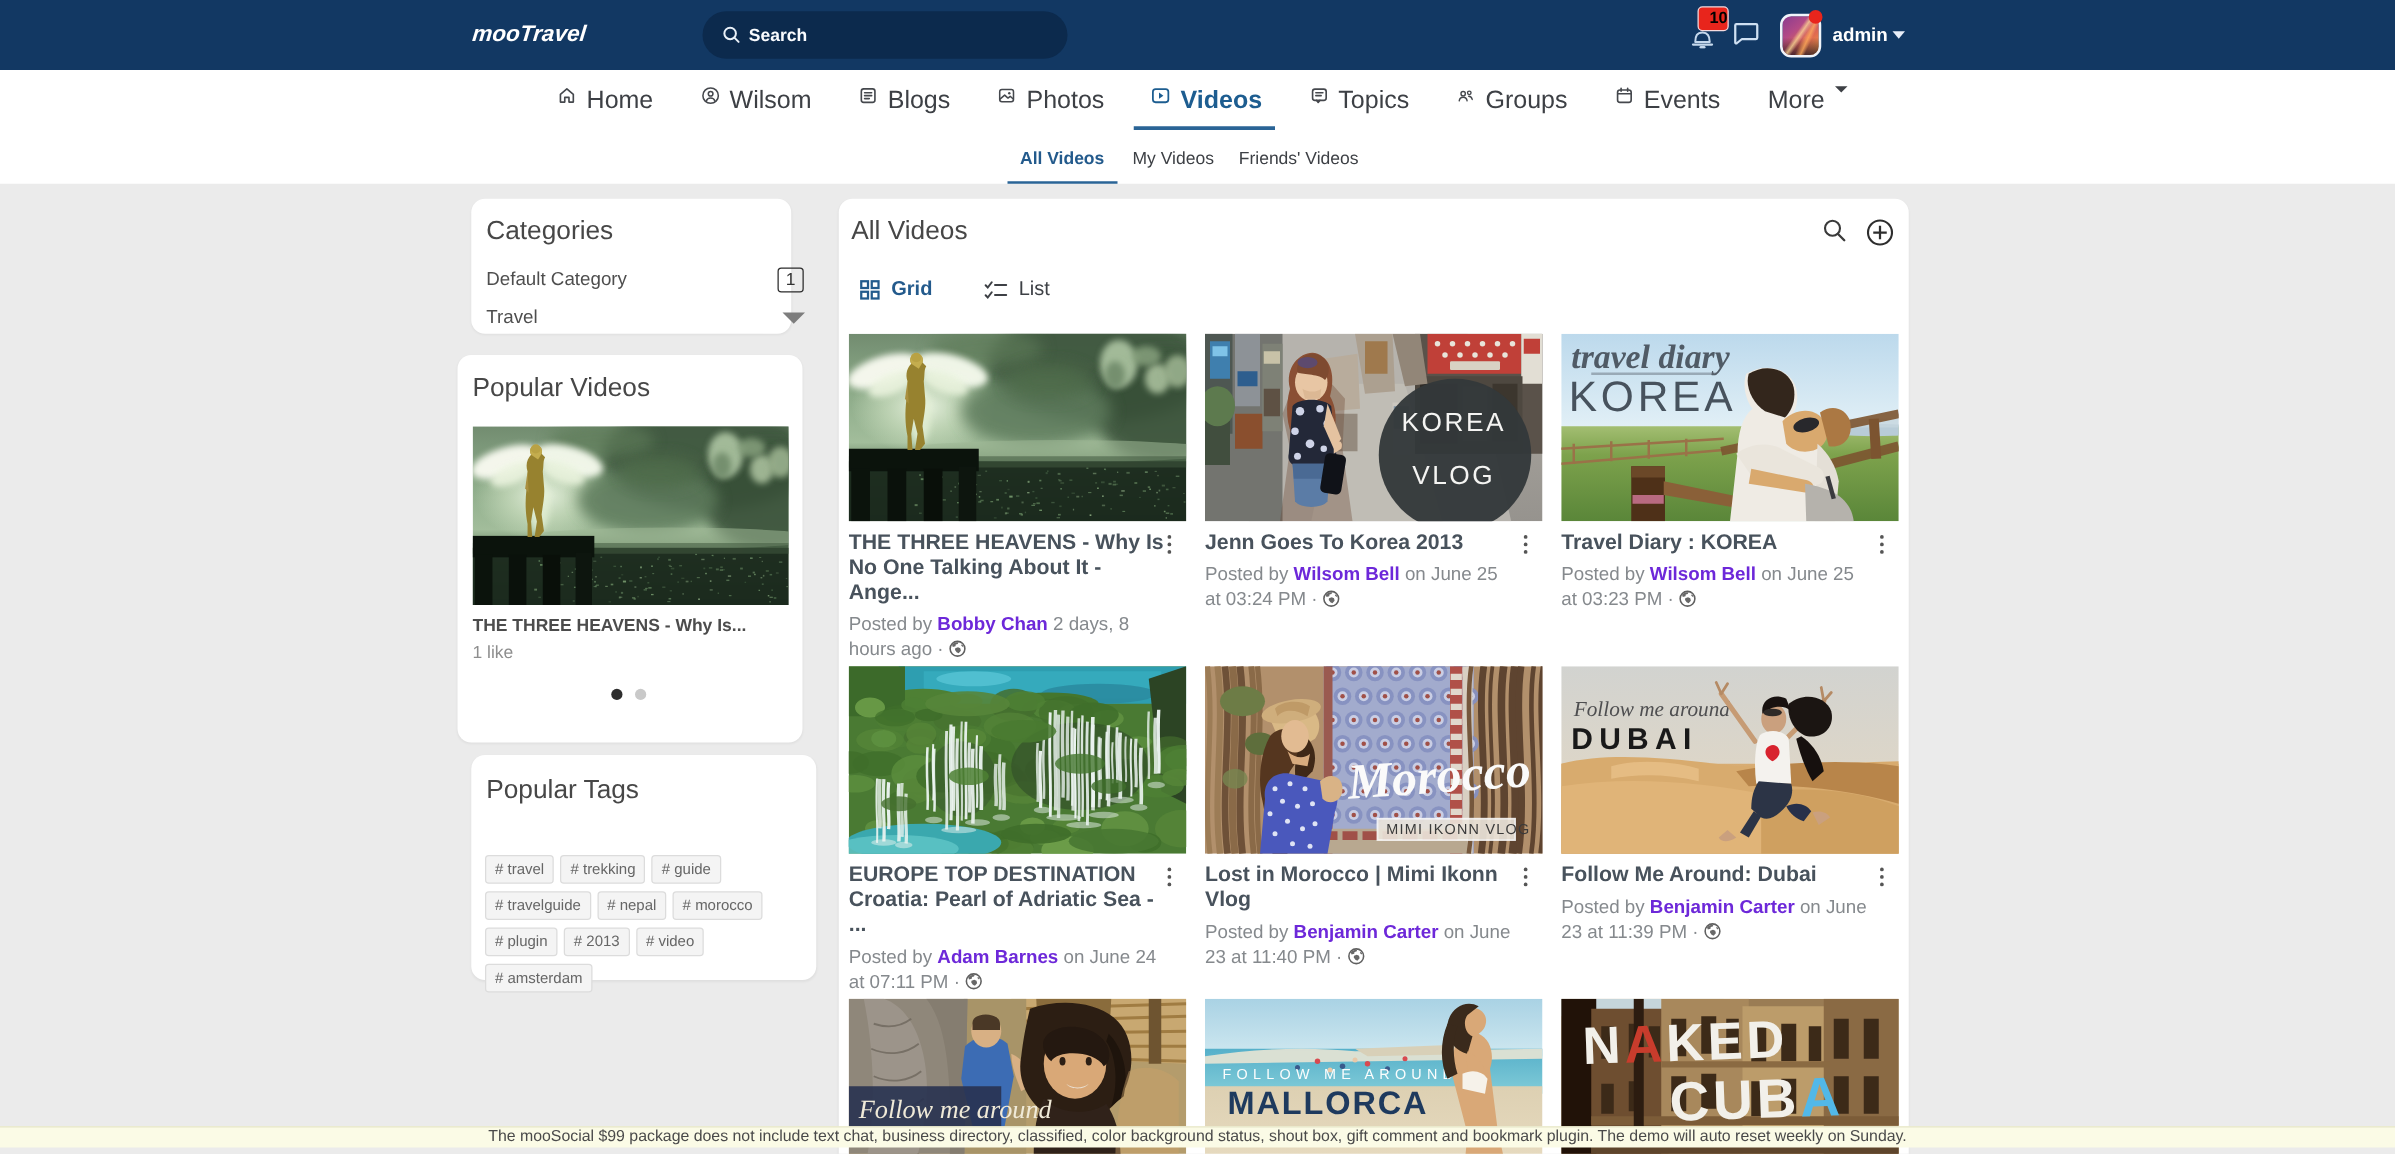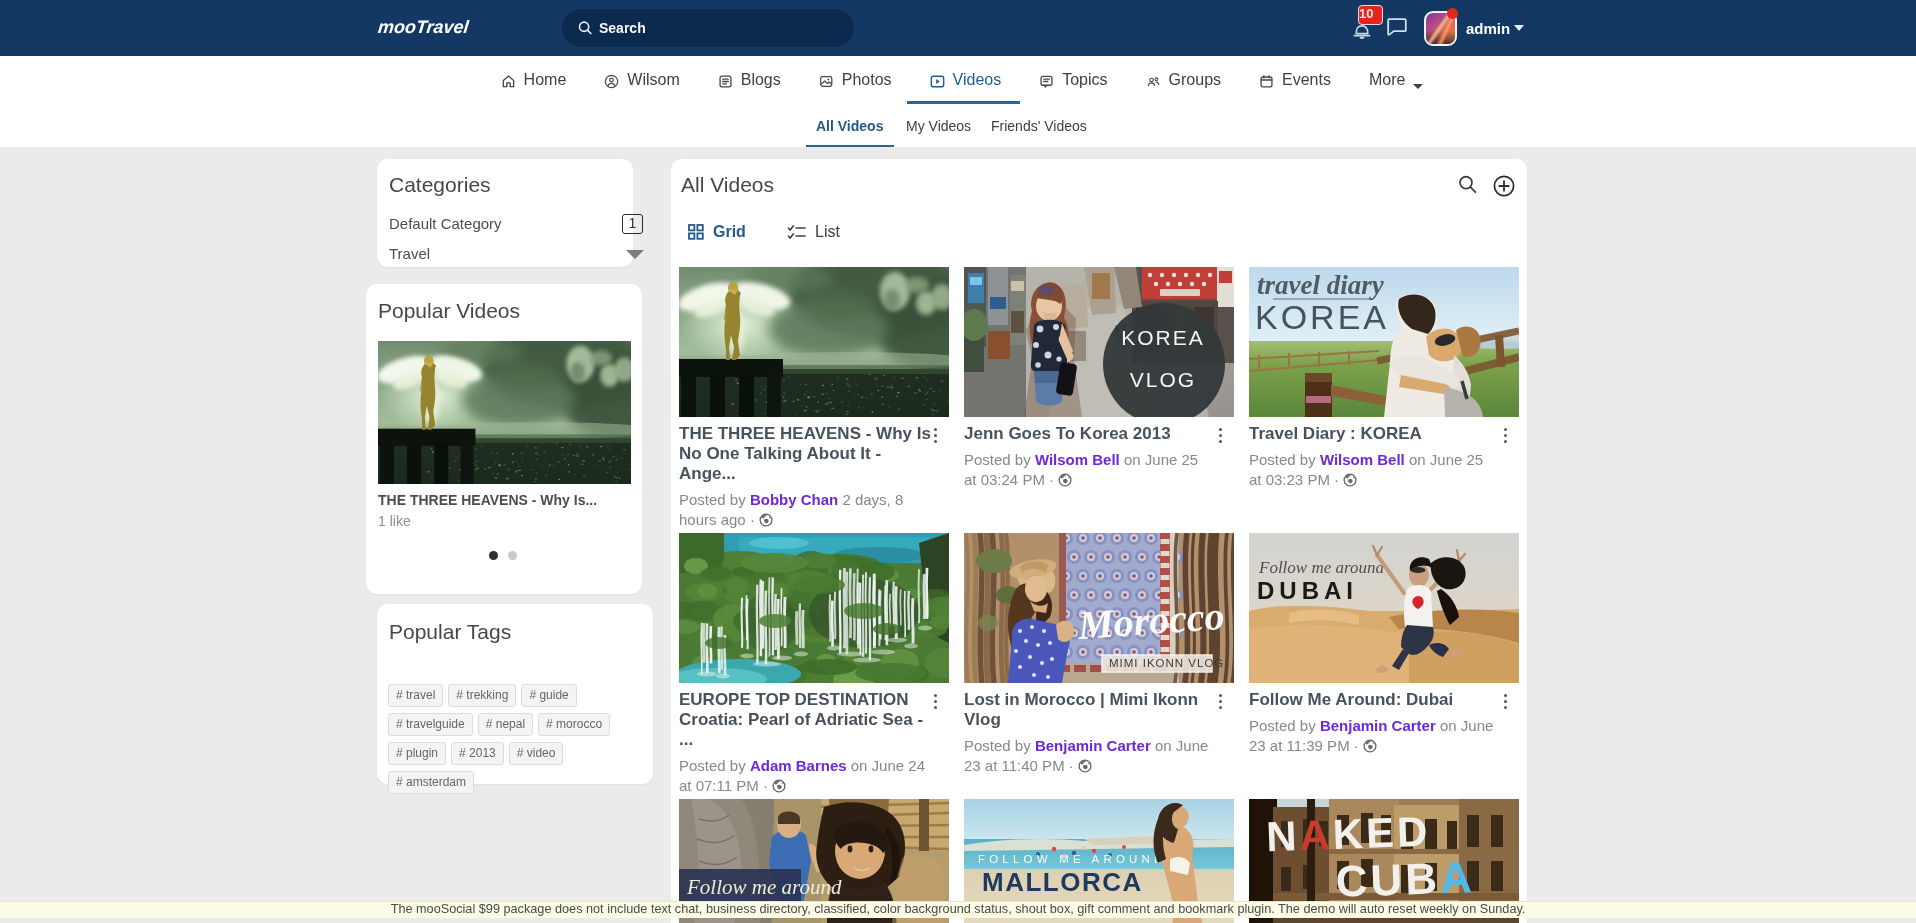--- a/index.html
+++ b/index.html
@@ -7,39 +7,39 @@
 html,body { width:1916px; height:923px; overflow:hidden; background:#ebebeb;
   font-family:"Liberation Sans", sans-serif; position:relative; }
 
 .topbar { position:absolute; top:0; left:0; width:1916px; height:56px; background:#123863; }
 .logo { position:absolute; left:378px; top:17px; color:#fff; font-size:18px; font-weight:bold;
   font-style:italic; transform:skewX(-6deg); }
 .searchpill { position:absolute; left:562px; top:9px; width:292px; height:38px;
   background:#0c2a4d; border-radius:19px; }
 .searchpill span { position:absolute; left:37px; top:11px; color:#fafcff; font-size:14px; font-weight:bold; }
 .badge10 { position:absolute; left:1358px; top:5px; width:25px; height:20px; background:#e8251c;
-  border:1.5px solid #f4dade; border-radius:4px; color:#e5e5e5; font-size:13px; font-weight:bold;
-  text-align:left; line-height:16px; z-index:3; }
+  border:1.5px solid #f4dade; border-radius:4px; color:#000000; font-size:13px; font-weight:bold;
+  text-align:right; line-height:16px; z-index:3; }
 .avatar { position:absolute; left:1424px; top:11px; width:33px; height:35px; border-radius:9px;
   border:2px solid #f0f4fa; overflow:hidden; background:linear-gradient(140deg,#8a3c90 0%,#b34a86 35%,#e06a50 65%,#f6a43e 100%); }
 .avatar .inner { position:absolute; left:0; top:0; width:29px; height:31px;
   background:linear-gradient(125deg, rgba(250,240,200,0) 40%, rgba(255,220,150,0.75) 48%, rgba(250,240,200,0) 56%),
              linear-gradient(115deg, rgba(255,200,120,0) 55%, rgba(255,170,90,0.8) 66%, rgba(255,200,120,0) 74%),
              linear-gradient(180deg, rgba(40,20,60,0) 55%, rgba(25,12,35,0.75) 100%); }
 .avdot { position:absolute; left:1447px; top:8px; width:11px; height:11px; border-radius:50%; background:#e8251c; z-index:3;}
 .adminname { position:absolute; left:1466px; top:20px; color:#fff; font-size:15px; font-weight:bold; }
 .admincaret { position:absolute; left:1514px; top:25px; width:0; height:0;
   border-left:5.5px solid transparent; border-right:5.5px solid transparent; border-top:6px solid #e8eef8; }
 
 .nav { position:absolute; top:56px; left:0; width:1916px; height:48px; background:#fff; }
 .nav-inner { position:absolute; left:4px; top:0; width:100%; height:48px; display:flex;
   justify-content:center; align-items:center; }
-.nitem { display:flex; align-items:flex-end; margin:0 19px; color:#3d4045; font-size:16px; }
+.nitem { display:flex; align-items:flex-start; margin:0 19px; color:#3d4045; font-size:20px; }
 .nitem svg { margin-right:8px; display:block; width:15px; height:15px; }
-.nitem.active { color:#1d5d90; font-weight:normal; }
+.nitem.active { color:#1d5d90; font-weight:bold; }
 .nav-underline { position:absolute; left:907px; top:45px; width:113px; height:3px; background:#2a6496; }
 
 .subnav { position:absolute; top:104px; left:0; width:1916px; height:43px; background:#fff; }
 .stab { position:absolute; font-size:14px; color:#3d4045; top:14px; }
 .stab.active { color:#235a8c; font-weight:bold; }
 .sub-underline { position:absolute; left:806px; top:41px; width:88px; height:2px; background:#2a6496; }
 
 .card { position:absolute; background:#fff; border-radius:11px; box-shadow:0 1px 2px rgba(0,0,0,0.05); }
 .h2 { font-size:21px; color:#474747; font-weight:400; }
 

